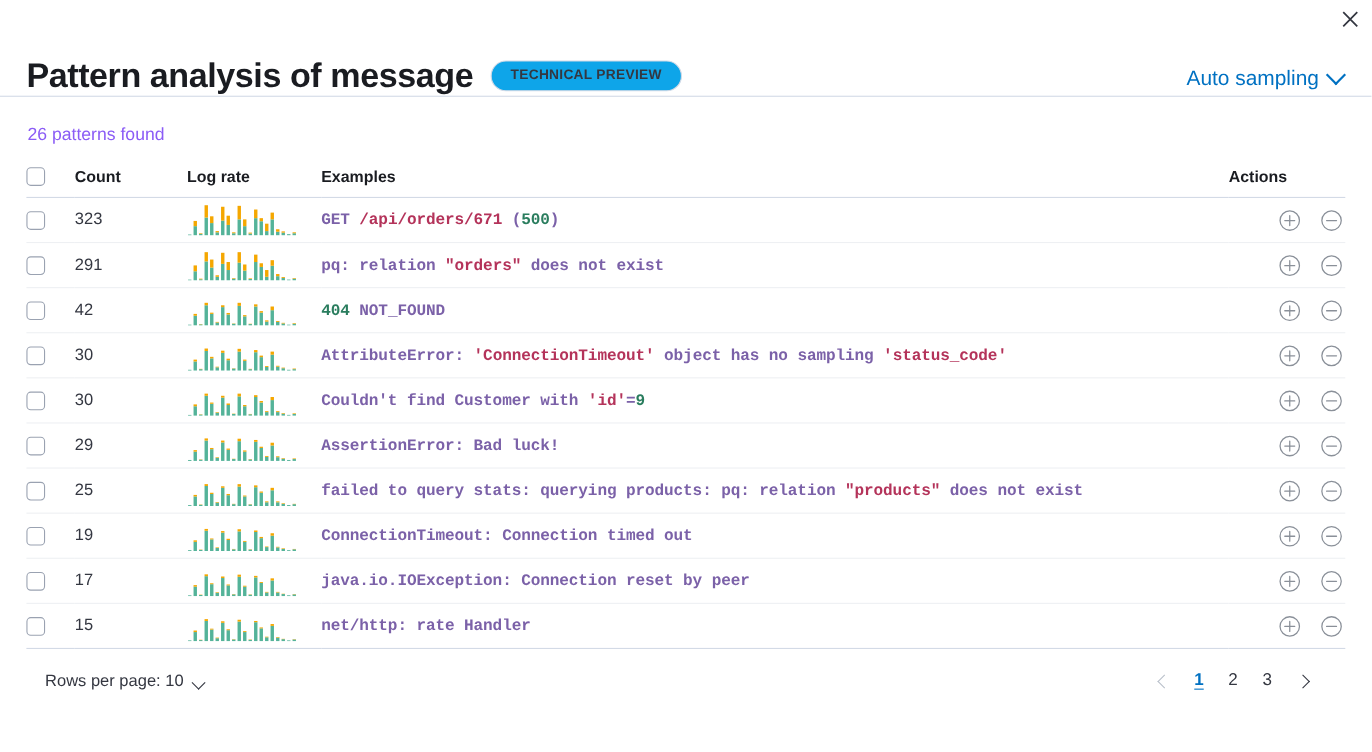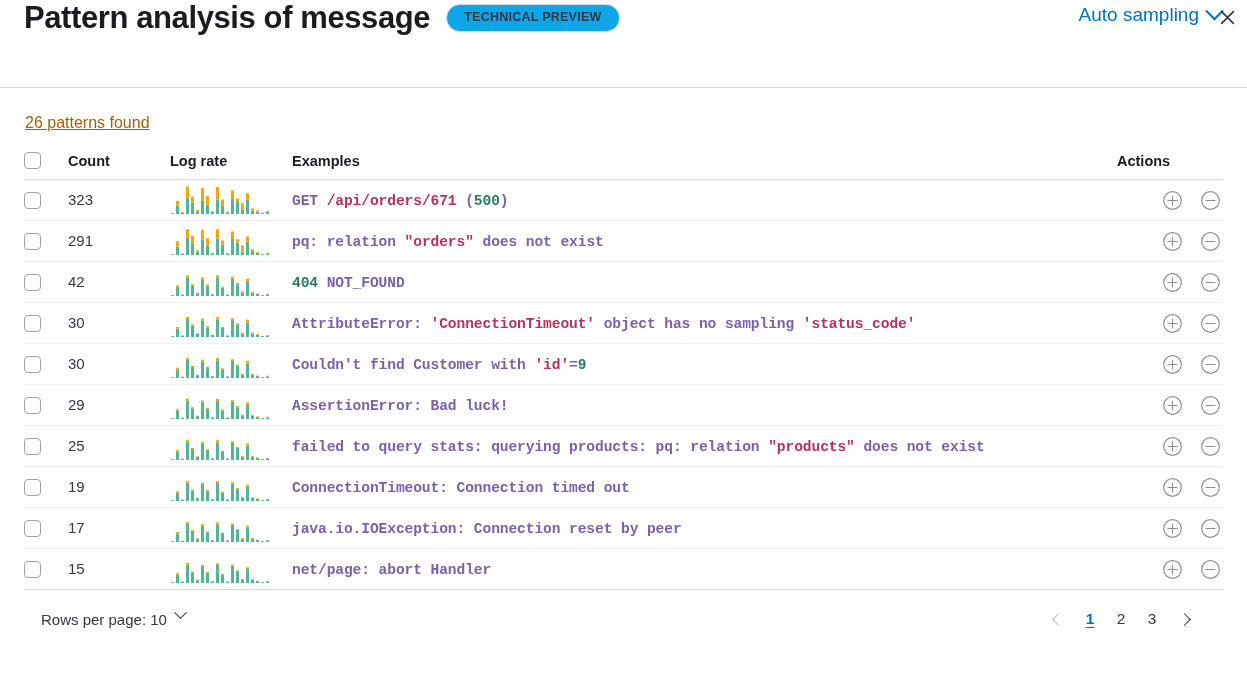--- a/index.html
+++ b/index.html
@@ -12,21 +12,21 @@
     color: #343741;
     overflow: hidden;
   }
 
   
   .header {
     position: relative;
     height: 88px;
     border-bottom: 1px solid #d3dae6;
     display: flex;
-    align-items: flex-start;
+    align-items: flex-end;
     padding: 0 24px;
   }
   .header-left {
     display: flex;
     align-items: center;
     gap: 16px;
   }
   .page-title {
     font-size: 31px;
     font-weight: 700;
@@ -86,23 +86,22 @@
     align-items: center;
     justify-content: center;
   }
   .close-btn svg { display: block; }
 
   
   .body-wrap { padding: 0 24px; }
 
   .patterns-found {
     font-size: 16px;
-    color: #a16207;
+    color: #8b5cf6;
     padding: 26px 0 20px 1px;
-    text-decoration: underline;
   }
 
   table.pattern-table {
     width: 100%;
     border-collapse: collapse;
     table-layout: fixed;
   }
   table.pattern-table th {
     font-size: 14.5px;
     font-weight: 700;
@@ -172,21 +171,21 @@
   }
   .act-btn svg { display: block; }
 
   
   .footer {
     display: flex;
     align-items: center;
     padding: 14px 24px 0 11px;
   }
   .rows-per-page {
-    display: flex; align-items: flex-start; gap: 9px;
+    display: flex; align-items: flex-end; gap: 9px;
     font-size: 15px; color: #343741;
     background: none; border: none; cursor: pointer;
     font-family: inherit; padding: 4px 6px;
   }
   .chev-sm {
     display: inline-block;
     width: 9px; height: 9px;
     border-right: 1.7px solid currentColor;
     border-bottom: 1.7px solid currentColor;
     transform: rotate(45deg) translate(-2px,-2px);
@@ -880,21 +879,21 @@
               <rect x="75.95" y="12.32" width="3.10" height="1.68" fill="#f5a700"></rect>
               <rect x="80.95" y="24.64" width="3.10" height="3.36" fill="#54b399"></rect>
               <rect x="80.95" y="24.08" width="3.10" height="0.56" fill="#f5a700"></rect>
               <rect x="85.95" y="26.04" width="3.10" height="1.96" fill="#54b399"></rect>
               <rect x="85.95" y="25.76" width="3.10" height="0.28" fill="#f5a700"></rect>
               <rect x="90.95" y="27.16" width="3.10" height="0.84" fill="#54b399"></rect>
               <rect x="95.95" y="26.32" width="3.10" height="1.68" fill="#54b399"></rect>
               <rect x="95.95" y="26.04" width="3.10" height="0.28" fill="#f5a700"></rect>
             </svg>
           </td>
-          <td class="col-ex"><span class="ex"><span class="tk-key">net/page: abort Handler</span></span></td>
+          <td class="col-ex"><span class="ex"><span class="tk-key">net/http: rate Handler</span></span></td>
           <td class="col-act">
             <div class="actions-cell">
               <button class="act-btn">
                 <svg width="21" height="21" viewBox="0 0 20 20">
                   <circle cx="10" cy="10" r="8.4" fill="none" stroke="#8a9099" stroke-width="1.1"></circle>
                   <path d="M10 5.7V14.3 M5.7 10H14.3" stroke="#8a9099" stroke-width="1.1" stroke-linecap="round"></path>
                 </svg>
               </button>
               <button class="act-btn">
                 <svg width="21" height="21" viewBox="0 0 20 20">

